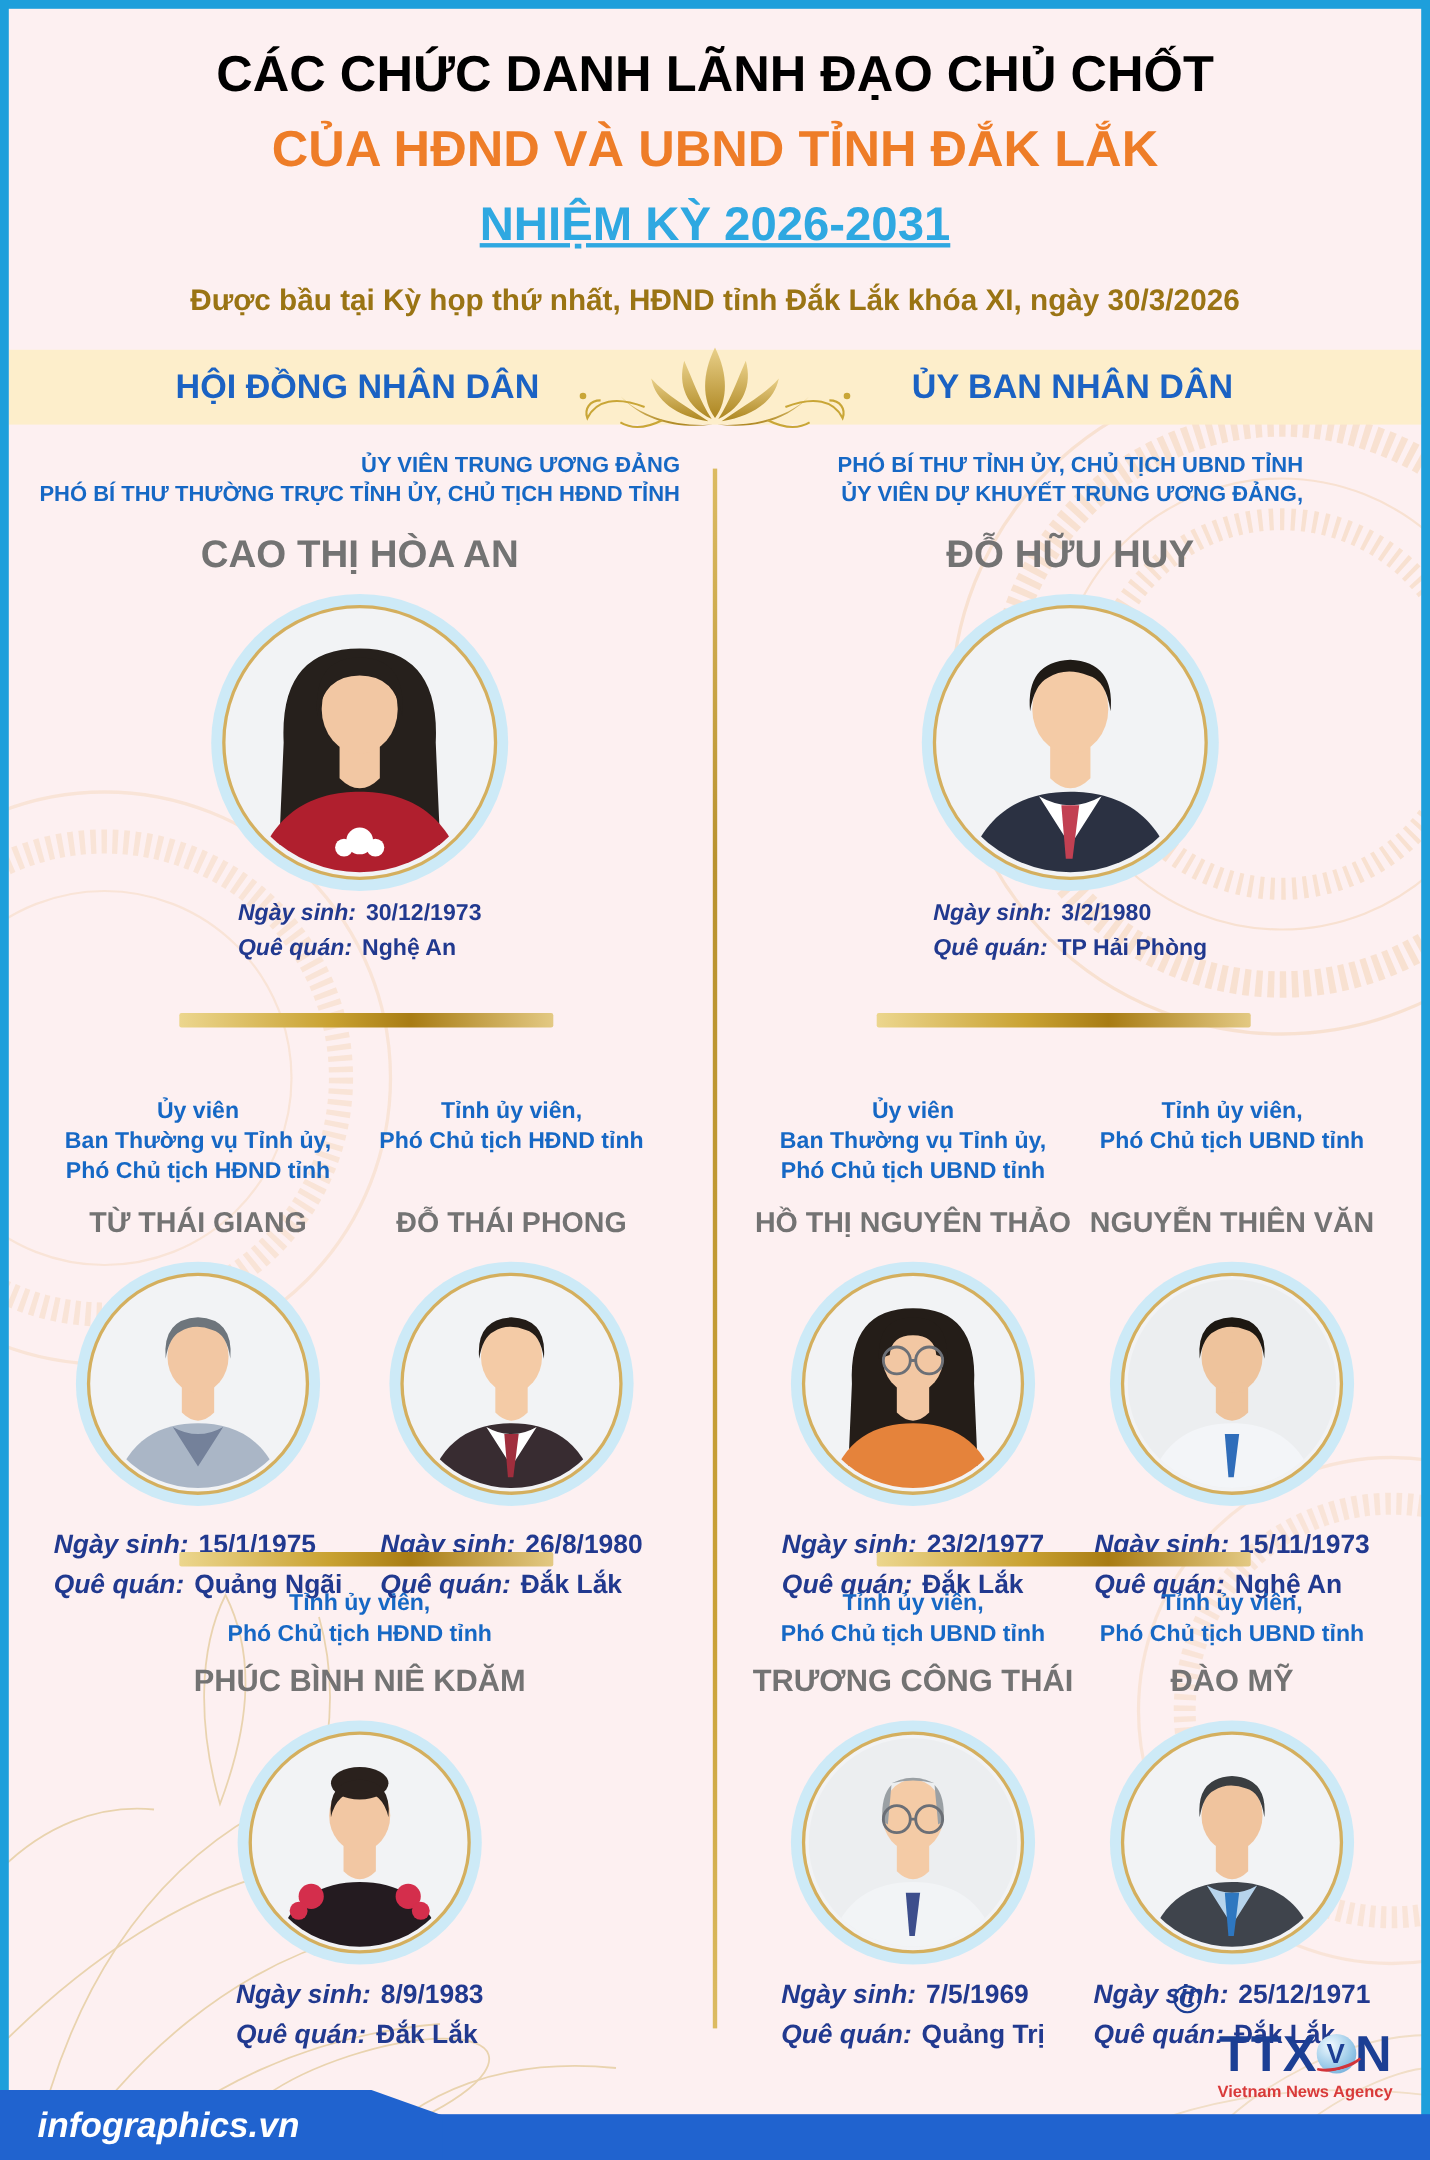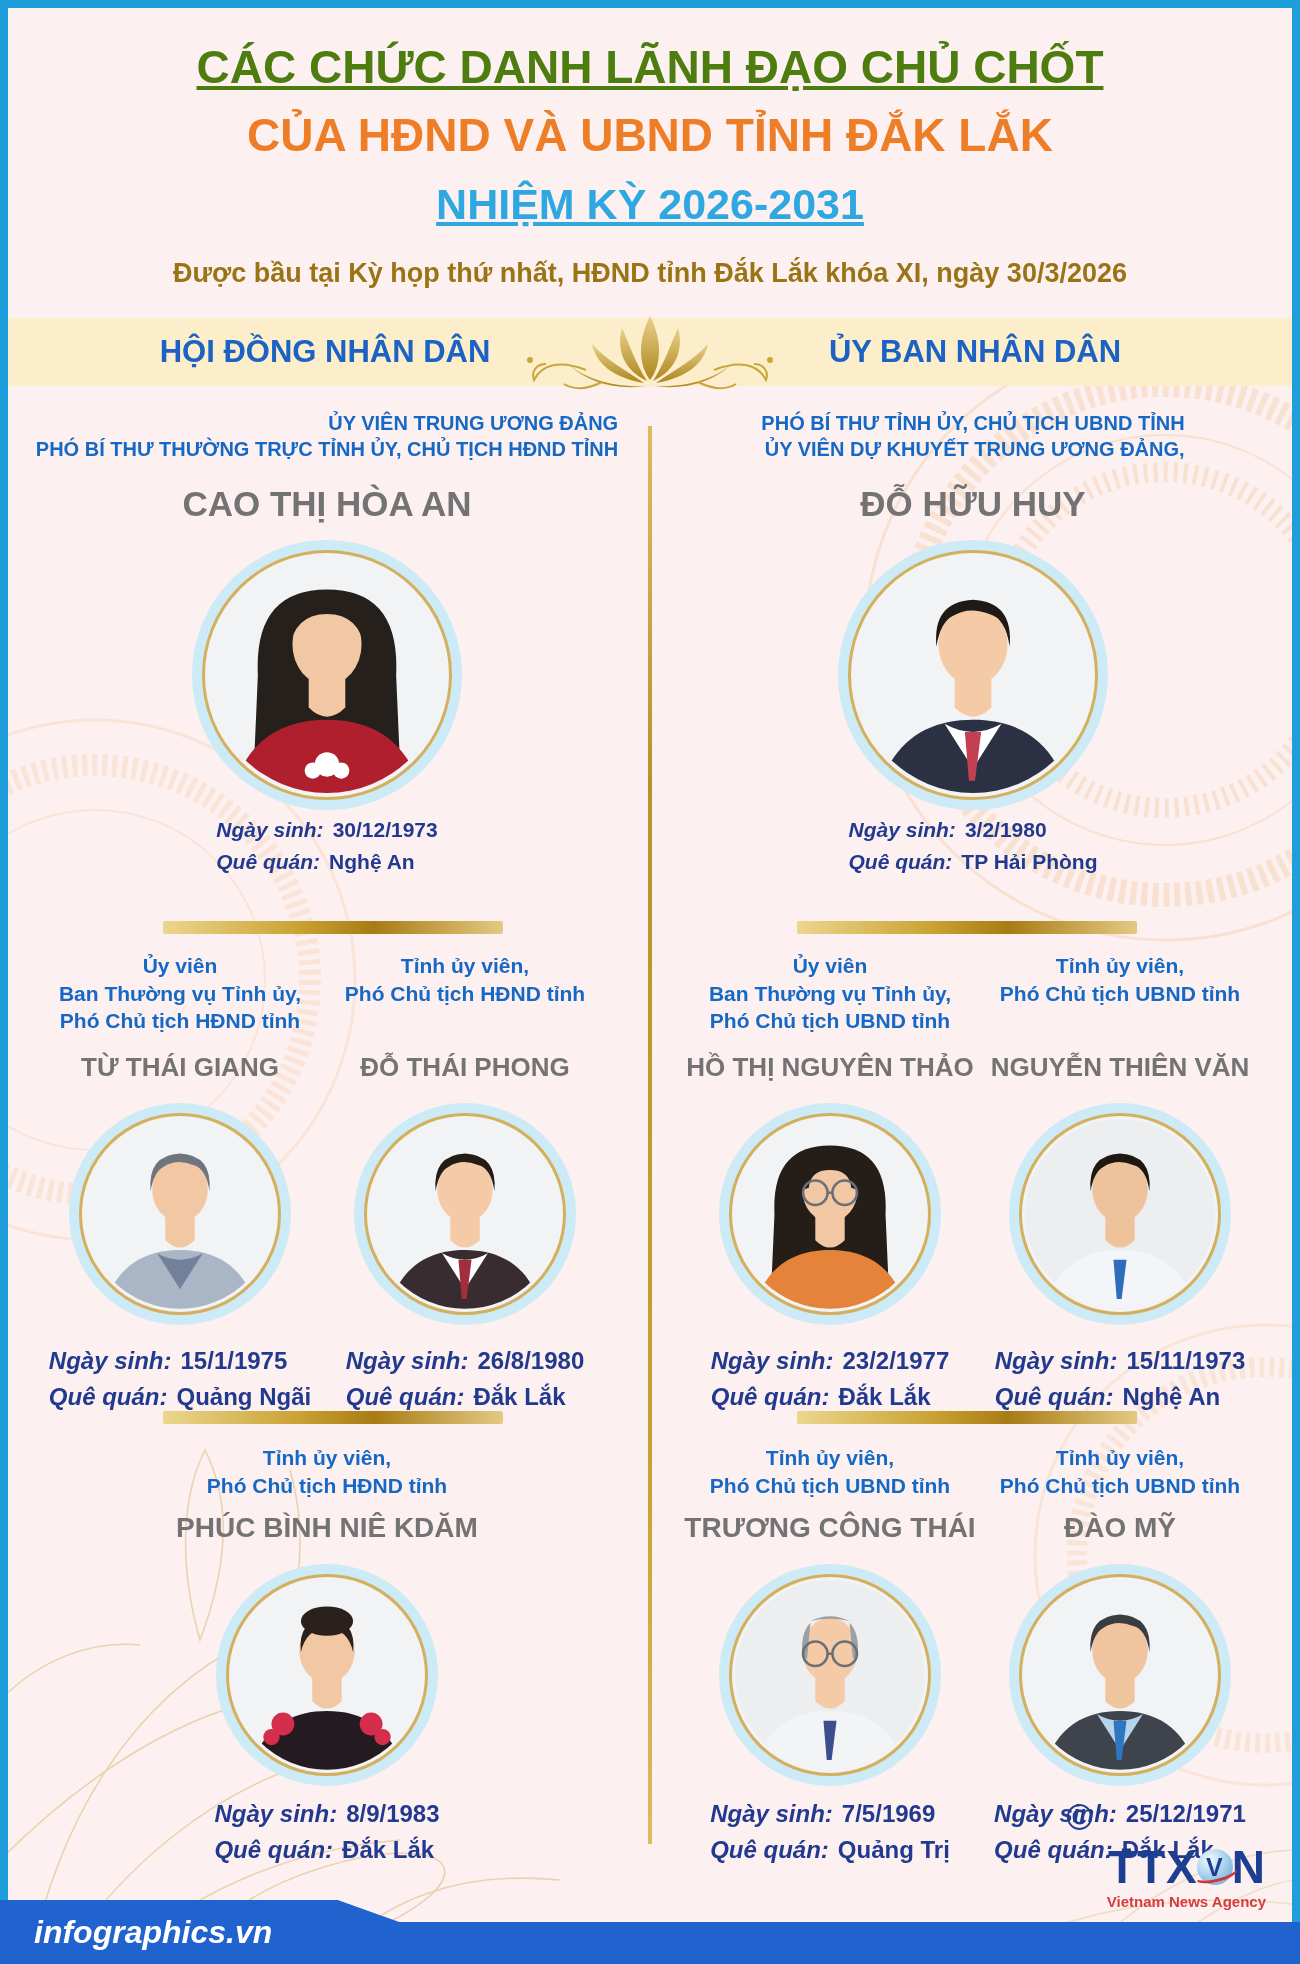--- a/index.html
+++ b/index.html
@@ -4,21 +4,21 @@
 <style>
   html,body{margin:0;padding:0;background:#e9eef2;}
   .page{position:relative;width:1300px;height:1964px;background:#fdf0f1;overflow:hidden;
         font-family:"Liberation Sans",sans-serif;}
   .frame{position:absolute;inset:0;border:8px solid #1e9fdb;z-index:8;pointer-events:none;}
   .deco{position:absolute;inset:0;z-index:0;}
   .content{position:absolute;inset:0;z-index:1;}
 
   
   .tline{position:absolute;left:0;width:100%;text-align:center;font-weight:bold;}
-  .title1{top:40px;font-size:46px;color:#4d7c0f;text-decoration:underline;}
+  .title1{top:40px;font-size:46px;color:#000000;}
   .title2{top:108px;font-size:46px;color:#ee7d28;}
   .title3{top:180px;font-size:43px;color:#2fa8e1;text-decoration:underline;}
   .subtitle{top:258px;font-size:27px;color:#9a7414;}
 
   
   .band{position:absolute;top:318px;left:8px;right:8px;height:68px;background:#fdeecb;}
   .sec{position:absolute;top:334px;width:634px;text-align:center;font-size:31px;font-weight:bold;color:#1b62c3;z-index:2;}
   .sec-left{left:8px;}
   .sec-right{left:658px;}
   .lotus{position:absolute;left:490px;top:302px;width:320px;height:130px;z-index:3;}
@@ -36,21 +36,21 @@
   .avatar{display:block;width:100%;height:100%;}
   .info{text-align:left;color:#21398f;line-height:1.5;}
   .ilabel{font-style:italic;font-weight:600;margin-right:9px;}
   .ival{font-weight:bold;}
 
   .row1 .role{font-size:20px;line-height:1.32;height:60px;align-items:flex-end;}
   .row1 .pname{font-size:35px;margin-top:14px;}
   .row1 .photo{width:244px;height:244px;margin-top:26px;}
   .row1 .info{margin-top:14px;font-size:21px;}
 
-  .row2 .role{font-size:21px;line-height:1.32;height:96px;}
+  .row2 .role{font-size:21px;line-height:1.32;height:96px;margin-top:44px;}
   .row2 .pname{font-size:26px;margin-top:4px;}
   .row2 .photo{width:196px;height:196px;margin-top:30px;}
   .row2 .info{margin-top:28px;font-size:24px;}
 
   .row3 .role{font-size:21px;line-height:1.35;height:58px;}
   .row3 .pname{font-size:28px;margin-top:10px;}
   .row3 .photo{width:196px;height:196px;margin-top:30px;}
   .row3 .info{margin-top:20px;font-size:24px;}
 
   .c1{left:40px;top:410px;width:574px;}

